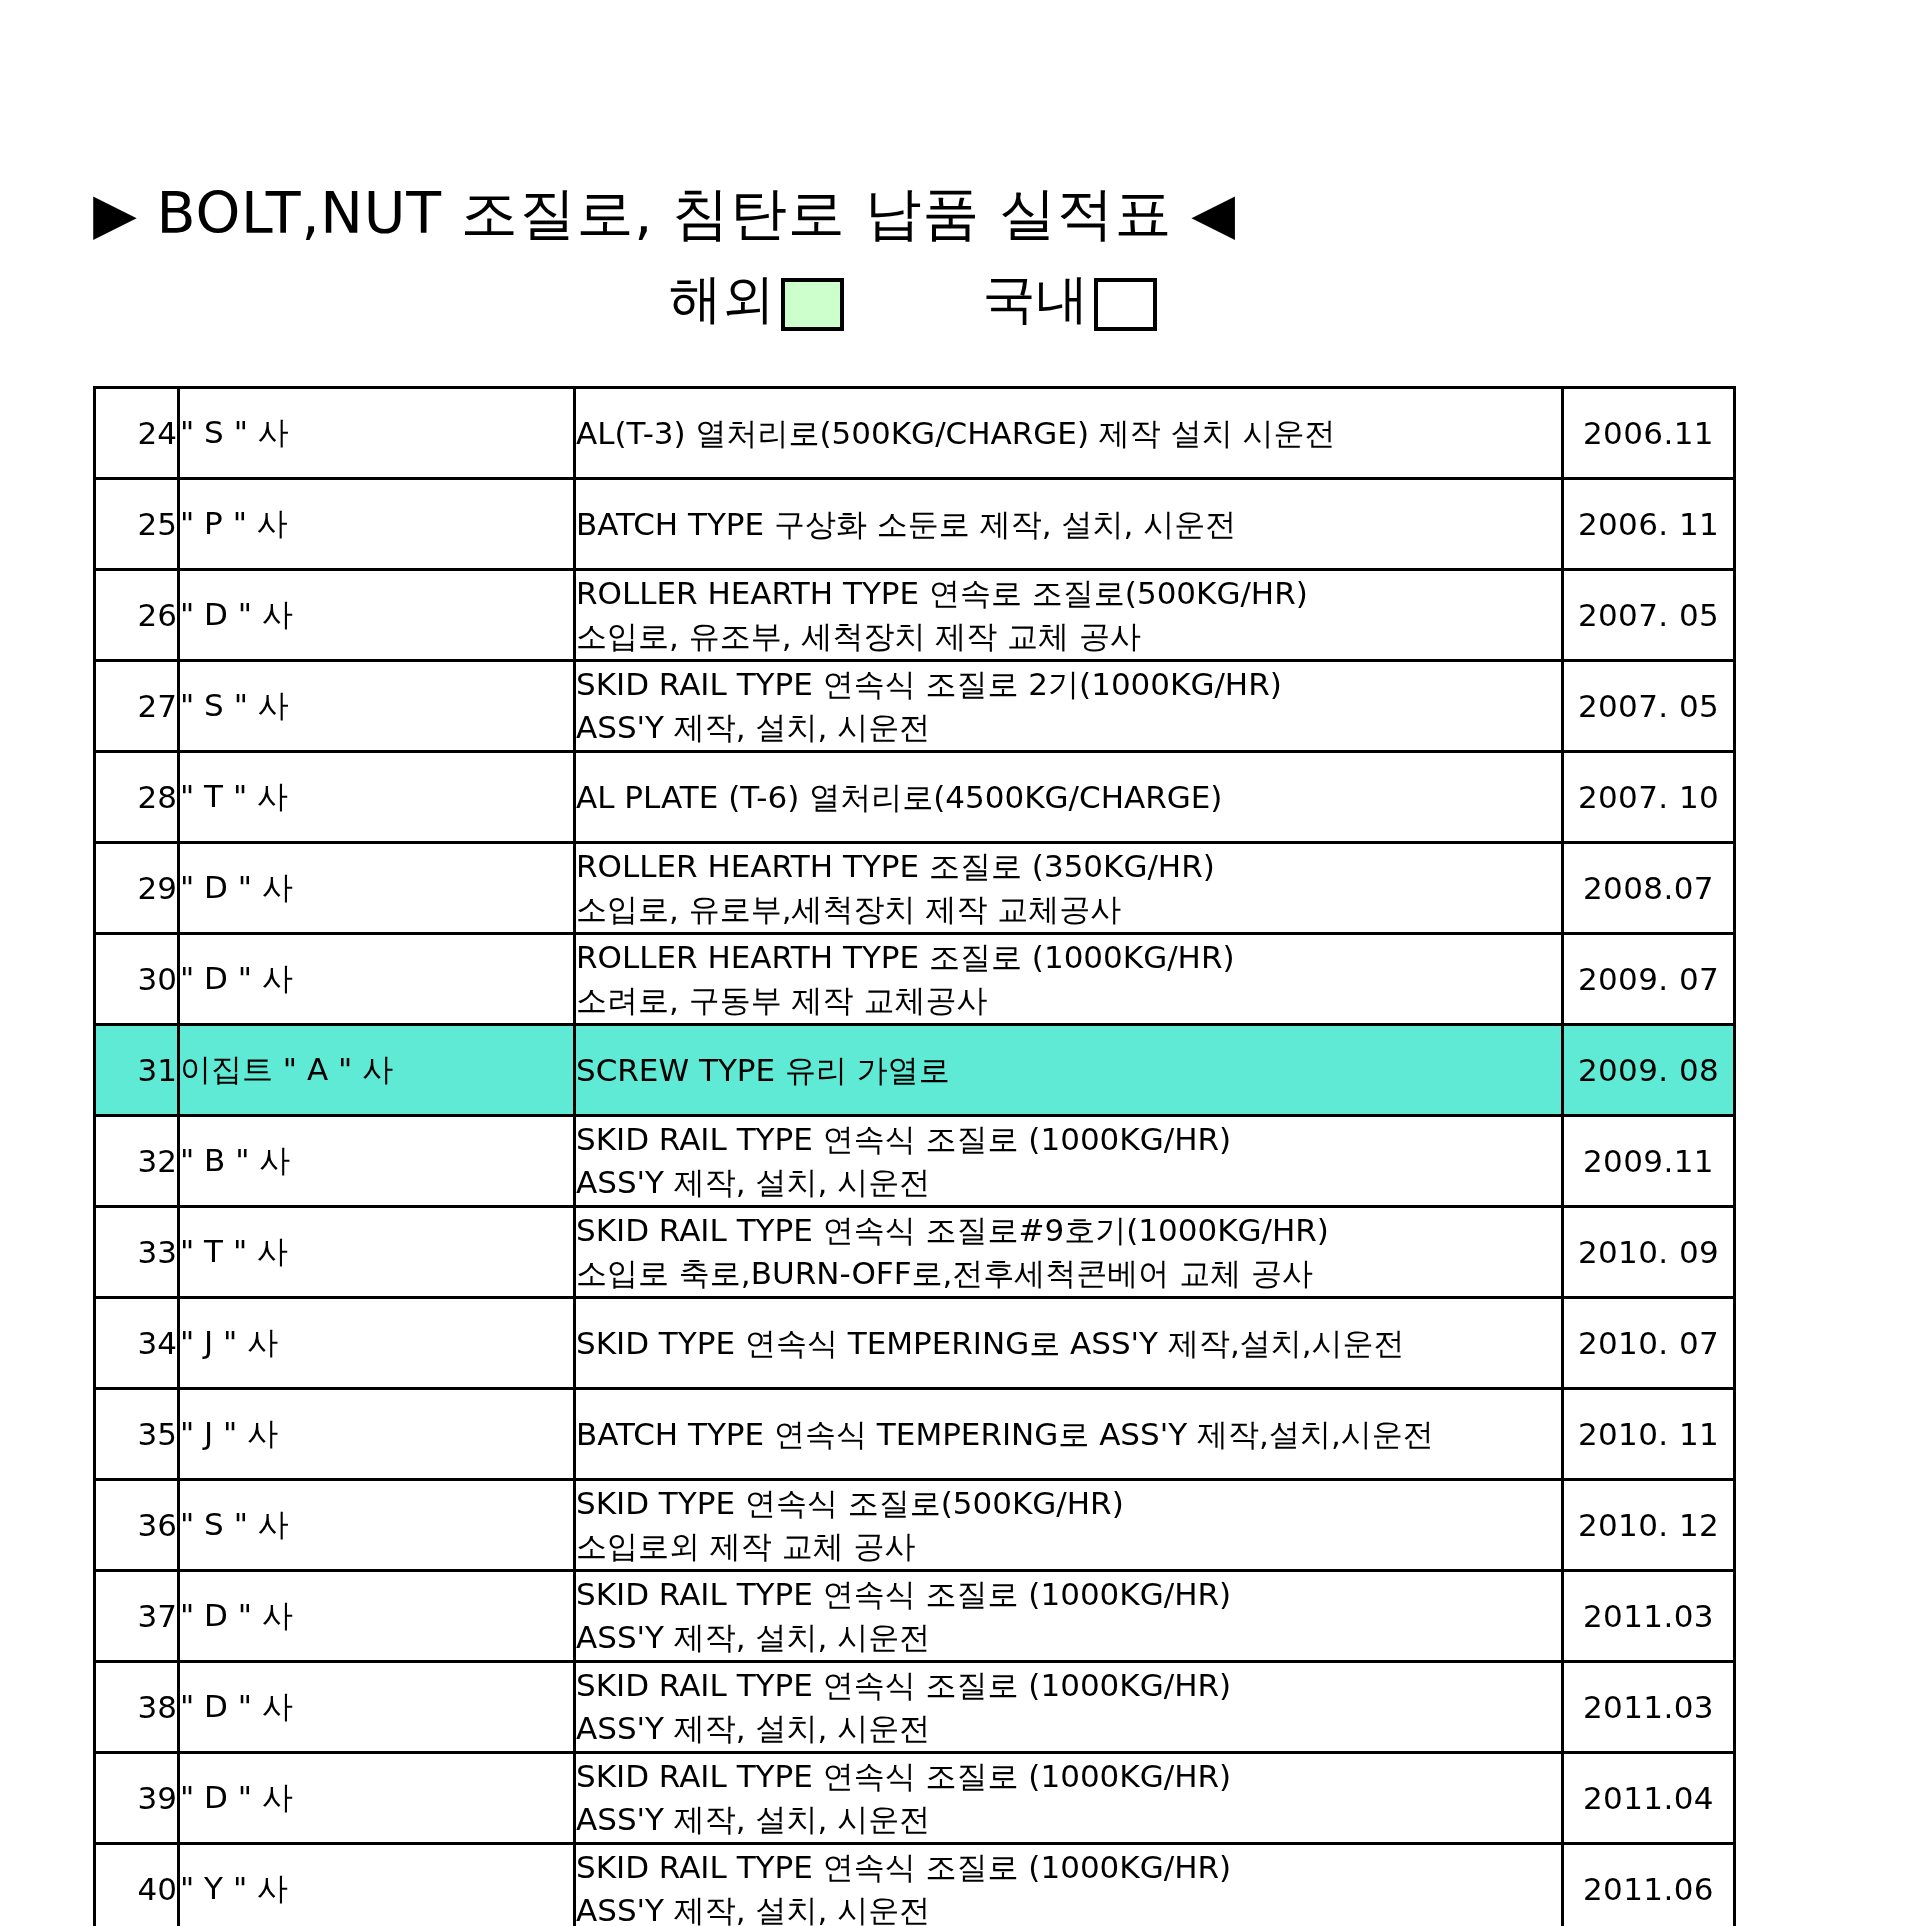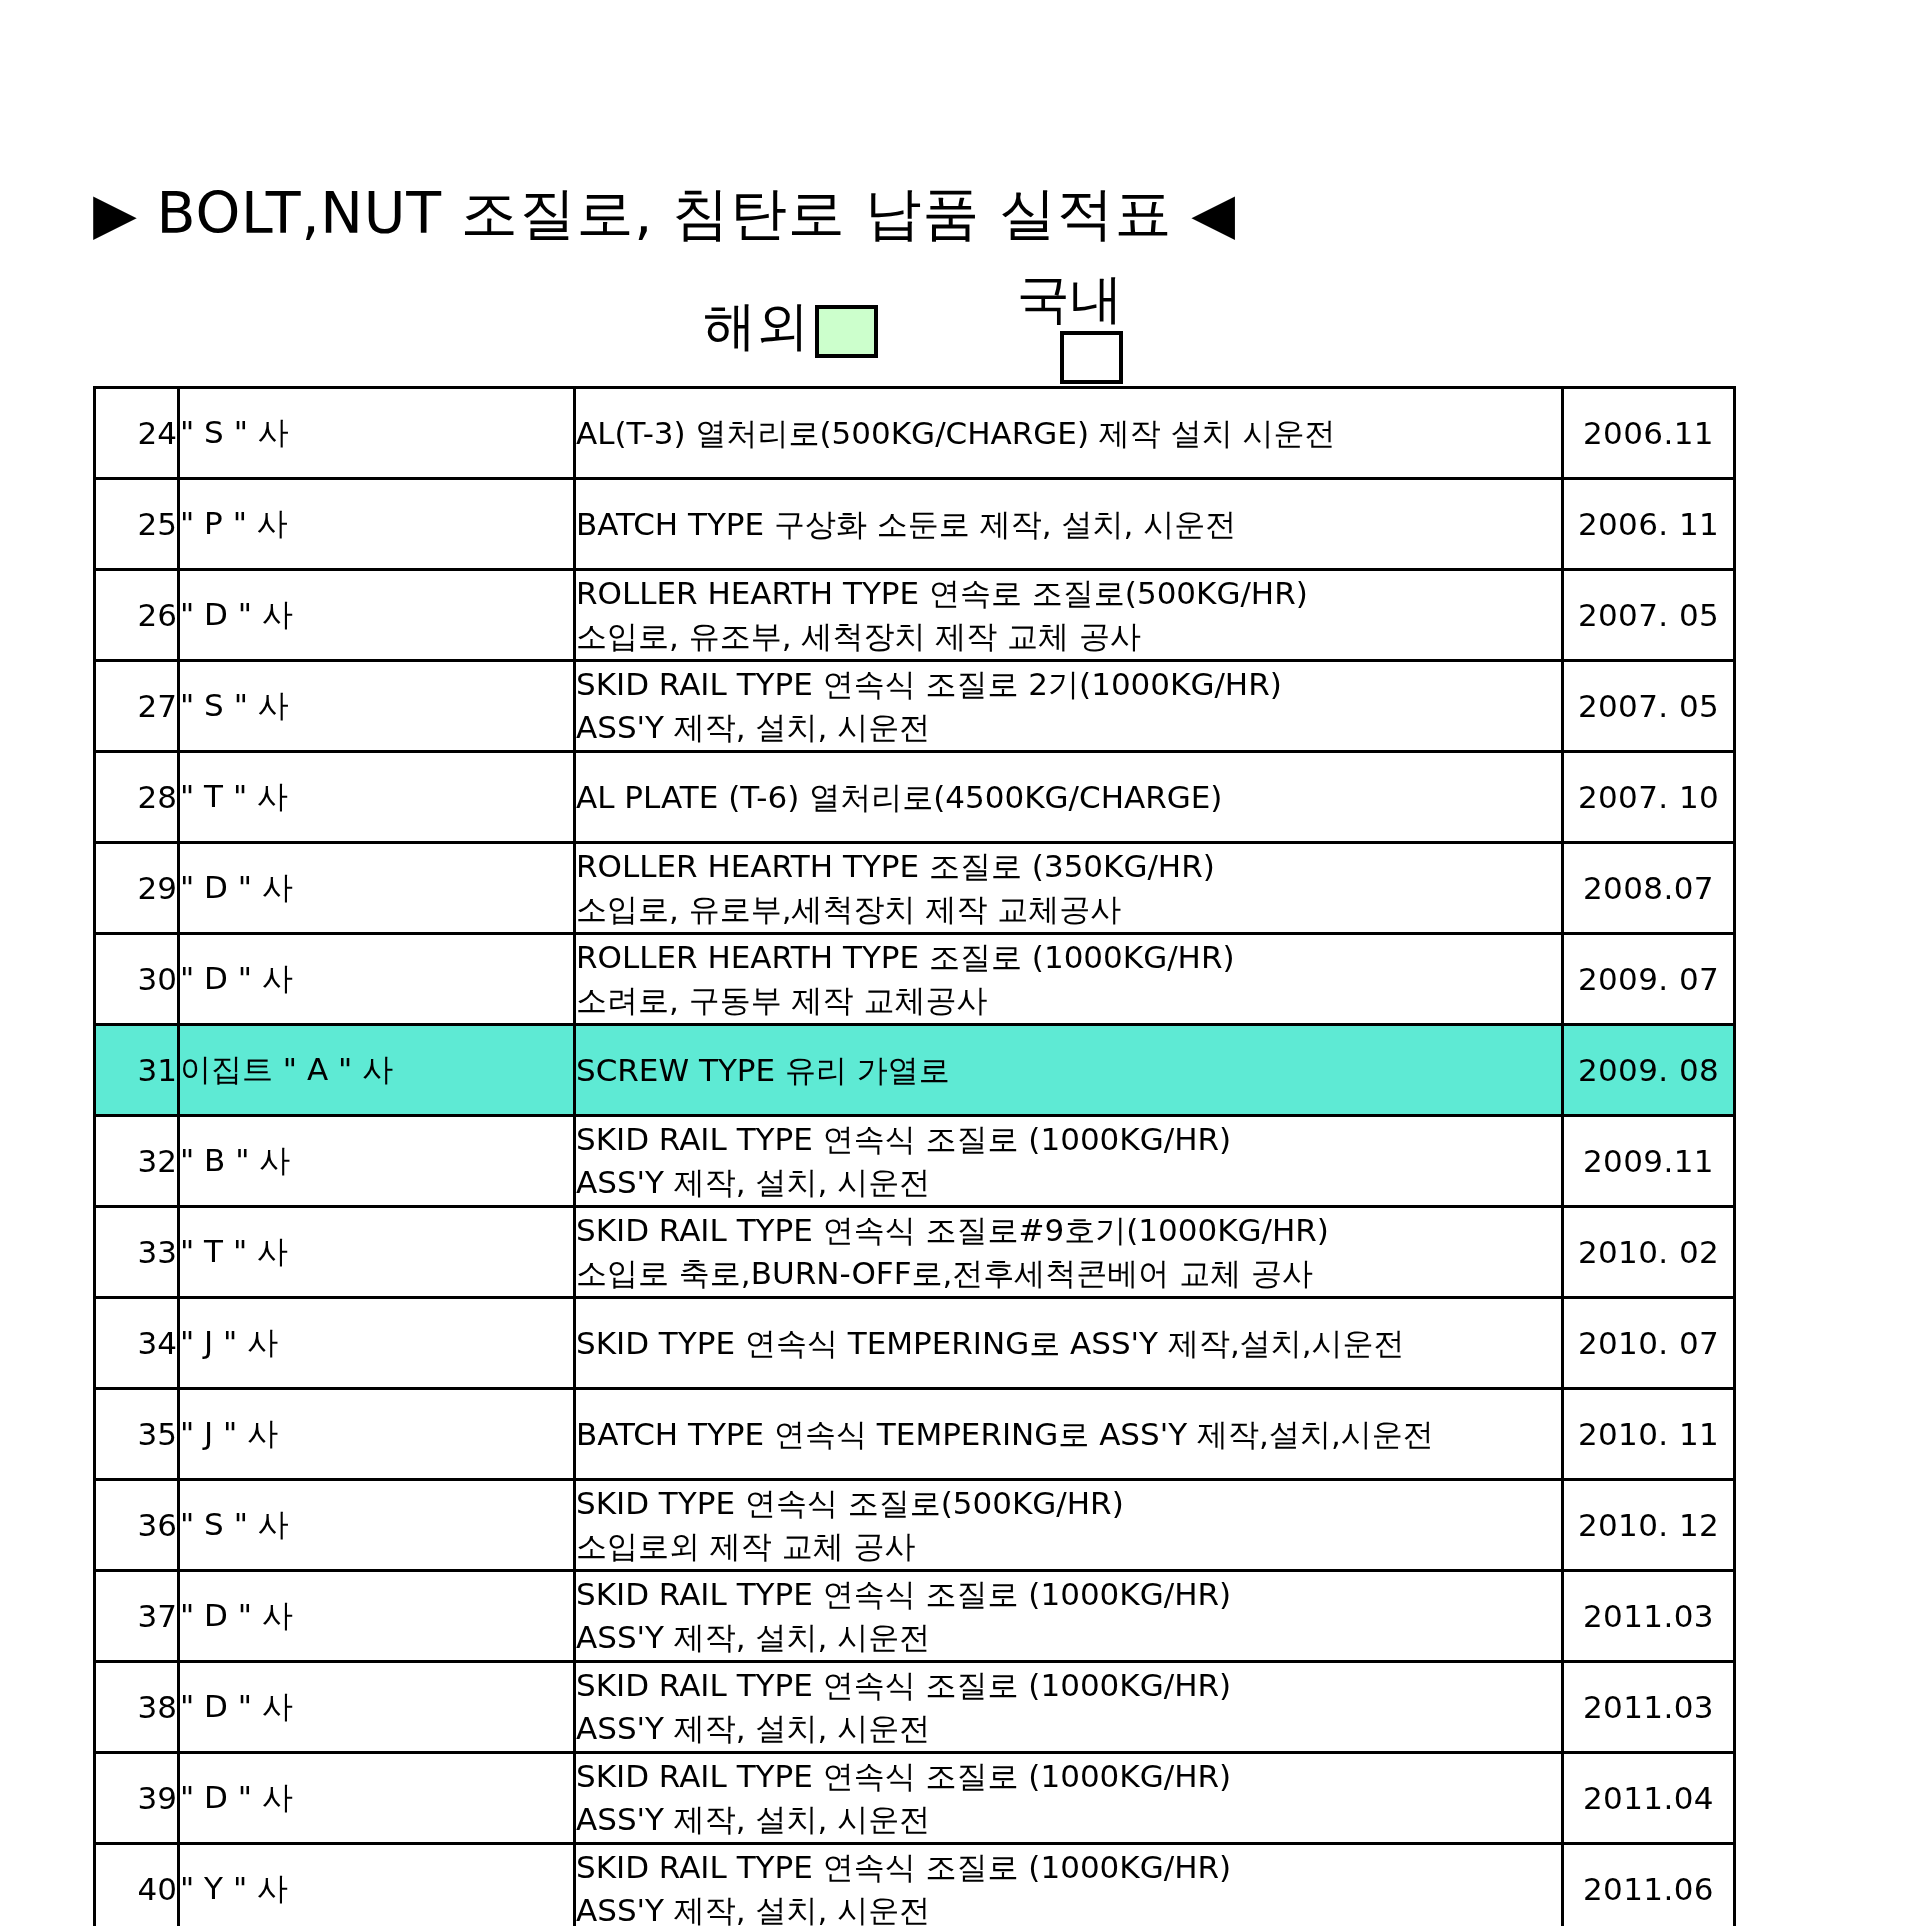--- a/index.html
+++ b/index.html
@@ -7,21 +7,21 @@
     width:1911px;height:2703px;background:#ffffff;position:relative;
     font-family:"DejaVu Sans","Liberation Sans",sans-serif;color:#000;
   }
   .header{position:absolute;left:93px;top:181px;width:1640px;}
   .doc-title{font-size:57px;line-height:65px;font-weight:normal;letter-spacing:0.8px;white-space:nowrap;}
   .legend{
     position:absolute;left:93px;top:266px;width:1640px;
     display:flex;justify-content:center;align-items:center;gap:0;
   }
   .legend-item{display:flex;align-items:flex-end;font-size:53px;line-height:65px;}
-  .legend-item + .legend-item{margin-left:139px;flex-direction:column;}
+  .legend-item + .legend-item{margin-left:139px;}
   .swatch{width:55px;height:45px;border:4.6px solid #000;margin-left:5.4px;}
   .swatch-overseas{background:#ccffcc;}
   .swatch-domestic{background:#ffffff;}
 
   table.perf{
     position:absolute;left:93px;top:386px;border-collapse:collapse;
     table-layout:fixed;width:1640px;
   }
   table.perf td{
     border:3.9px solid #000;height:88px;font-size:31px;vertical-align:middle;
@@ -125,21 +125,21 @@
     <td class="c-desc">SKID RAIL TYPE 연속식 조질로 (1000KG/HR)
 ASS'Y 제작, 설치, 시운전</td>
     <td class="c-date">2009.11</td>
   </tr>
 
   <tr>
     <td class="c-no">33</td>
     <td class="c-company">" T " 사</td>
     <td class="c-desc">SKID RAIL TYPE 연속식 조질로#9호기(1000KG/HR)
 소입로 축로,BURN-OFF로,전후세척콘베어 교체 공사</td>
-    <td class="c-date">2010. 02</td>
+    <td class="c-date">2010. 09</td>
   </tr>
 
   <tr>
     <td class="c-no">34</td>
     <td class="c-company">" J " 사</td>
     <td class="c-desc">SKID TYPE 연속식 TEMPERING로 ASS'Y 제작,설치,시운전</td>
     <td class="c-date">2010. 07</td>
   </tr>
 
   <tr>

